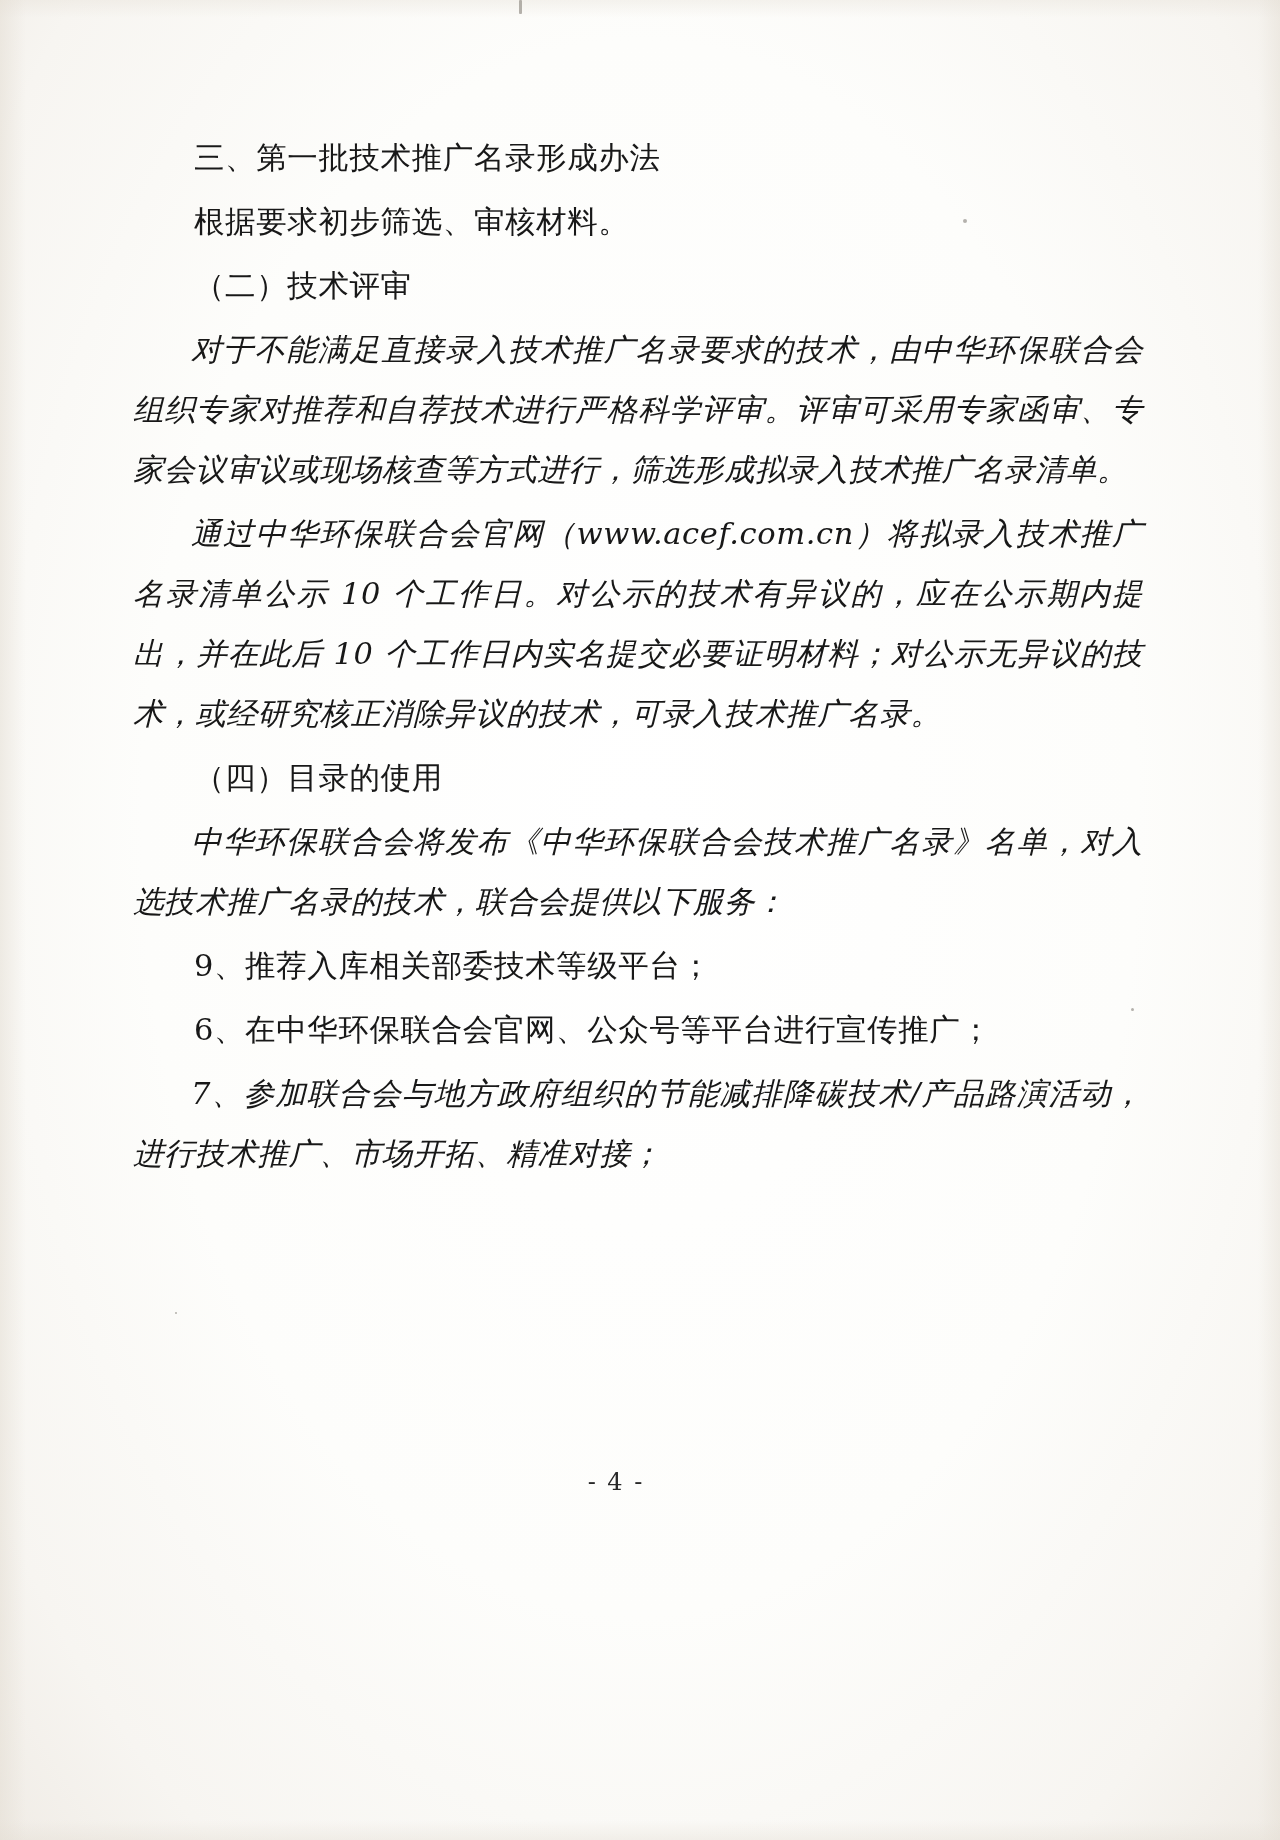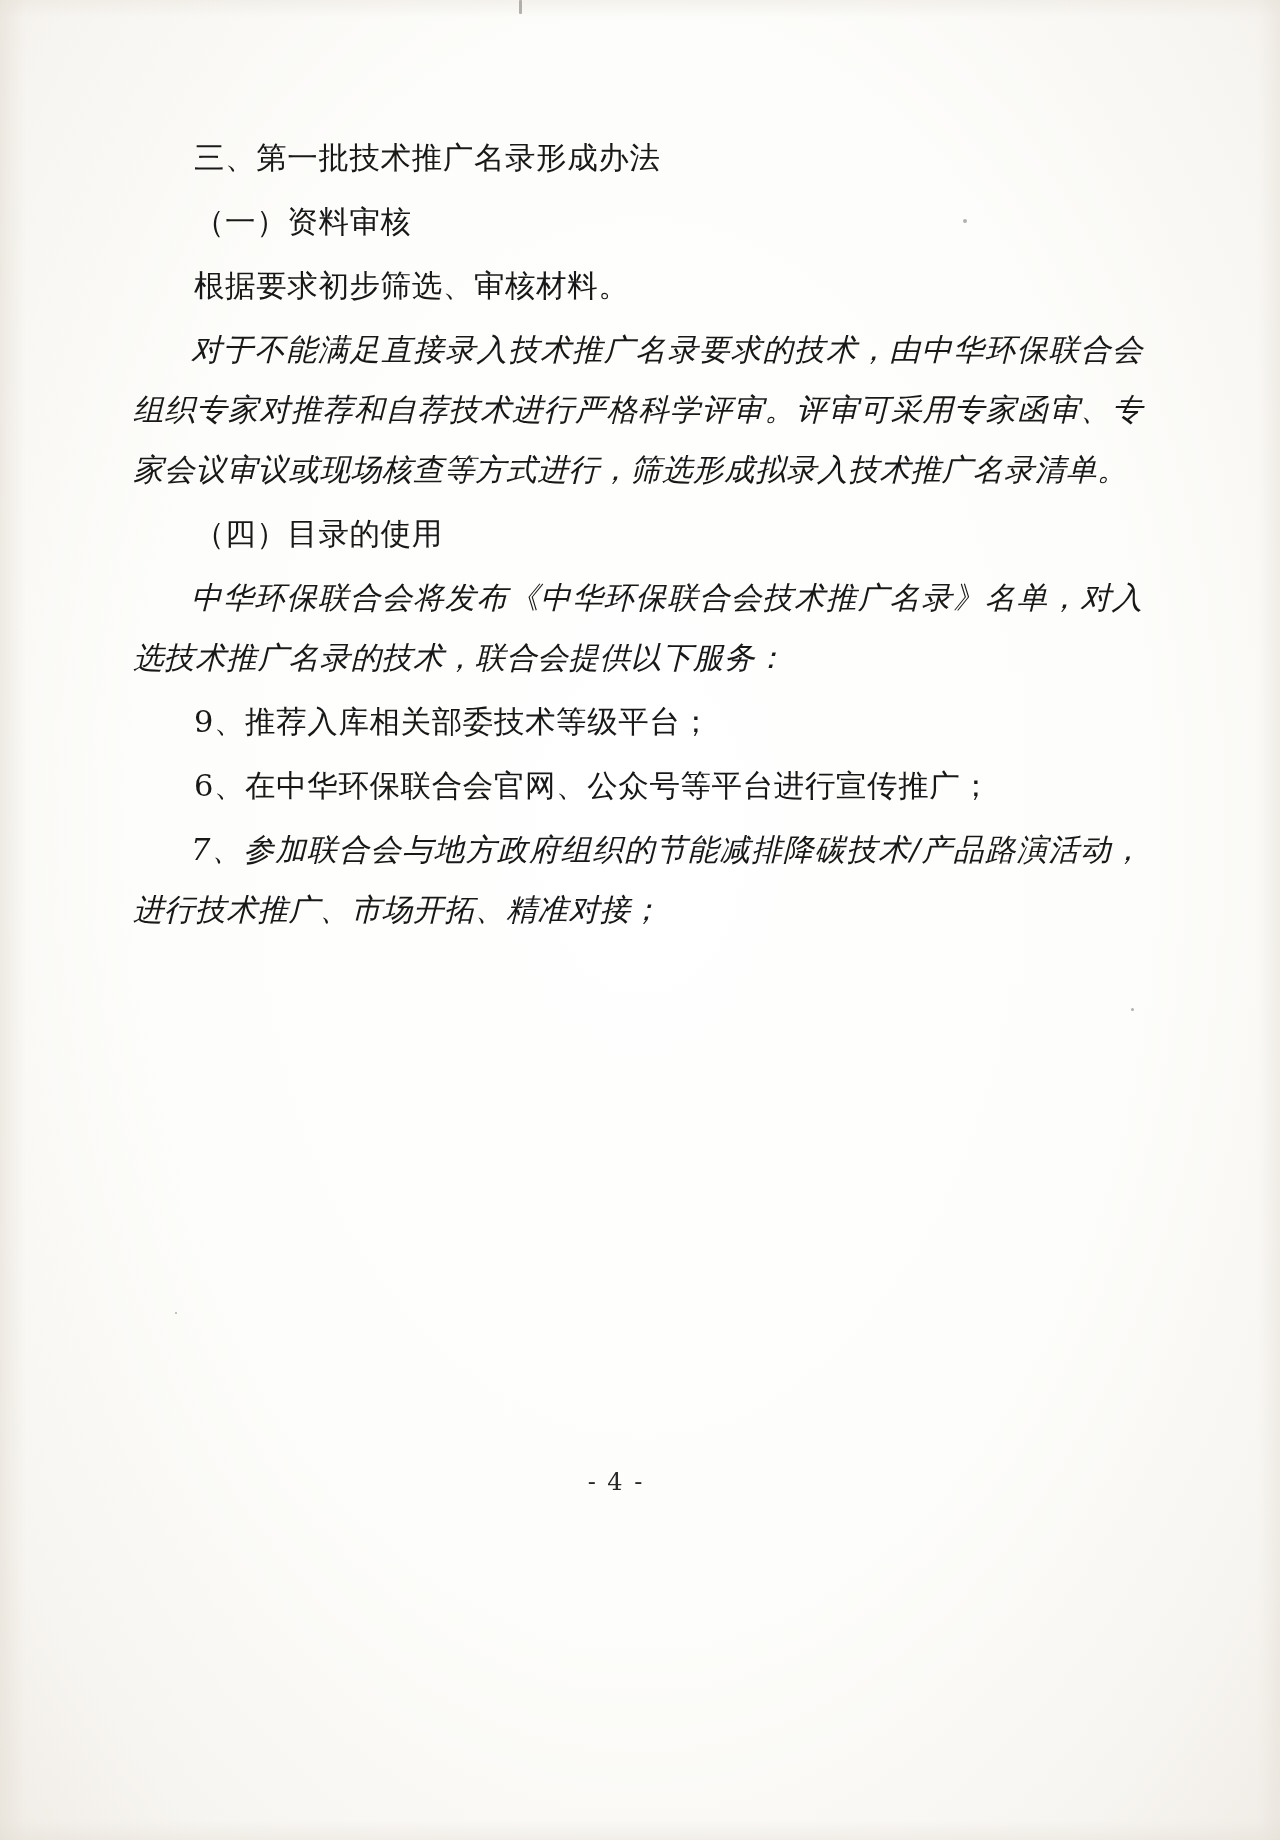--- a/index.html
+++ b/index.html
@@ -98,23 +98,24 @@
   .s4 { left: 175px; top: 1312px; width: 2px; height: 2px; }
 </style>
 </head>
 <body>
 
 <div class="page"></div>
 
 <div class="content">
   <div class="doc-body">
       <p class="indent">三、第一批技术推广名录形成办法</p>
-      <p class="indent">（一）资料审核</p>
       <p class="indent">根据要求初步筛选、审核材料。</p>
+      <p class="indent">（二）技术评审</p>
       <p class="indent-half">对于不能满足直接录入技术推广名录要求的技术，由中华环保联合会组织专家对推荐和自荐技术进行严格科学评审。评审可采用专家函审、专家会议审议或现场核查等方式进行，筛选形成拟录入技术推广名录清单。</p>
+      <p class="indent-half">通过中华环保联合会官网（www.acef.com.cn）将拟录入技术推广名录清单公示 10 个工作日。对公示的技术有异议的，应在公示期内提出，并在此后 10 个工作日内实名提交必要证明材料；对公示无异议的技术，或经研究核正消除异议的技术，可录入技术推广名录。</p>
       <p class="indent">（四）目录的使用</p>
       <p class="indent-half">中华环保联合会将发布《中华环保联合会技术推广名录》名单，对入选技术推广名录的技术，联合会提供以下服务：</p>
       <p class="indent">9、推荐入库相关部委技术等级平台；</p>
       <p class="indent">6、在中华环保联合会官网、公众号等平台进行宣传推广；</p>
       <p class="indent-half">7、参加联合会与地方政府组织的节能减排降碳技术/产品路演活动，进行技术推广、市场开拓、精准对接；</p>
     </div>
 
   <div class="page-number">- 4 -</div>
 
   <div class="speck s1"></div>

